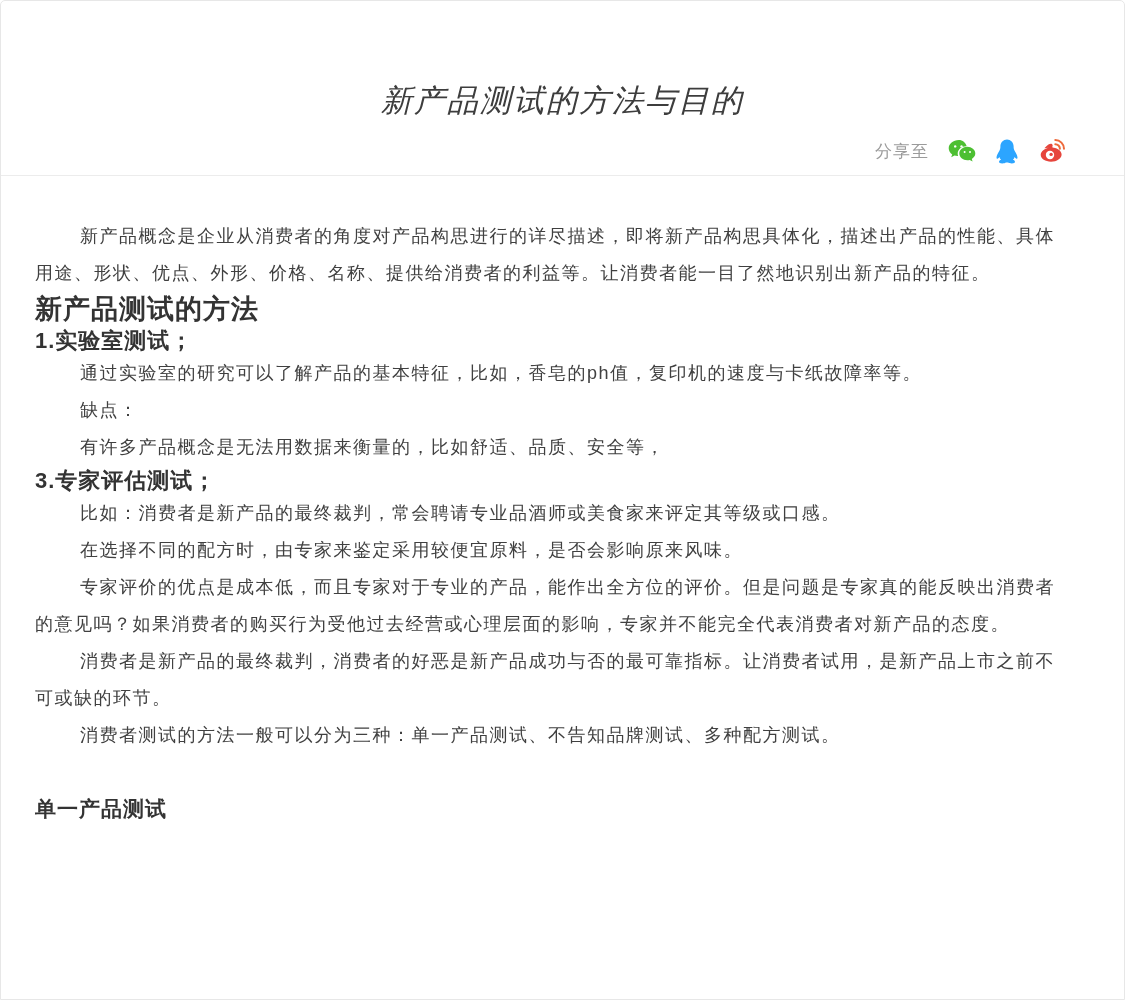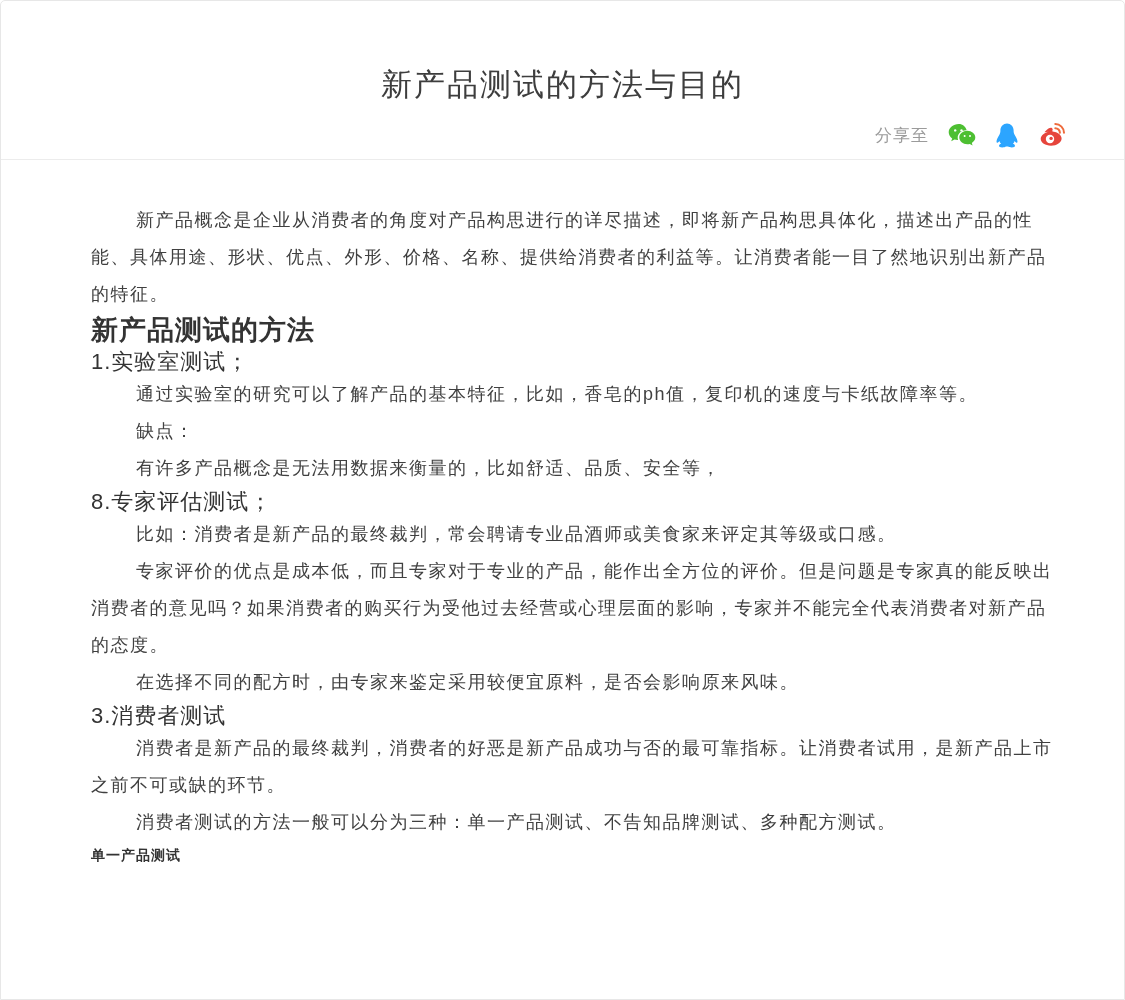--- a/index.html
+++ b/index.html
@@ -20,28 +20,29 @@
     background: #ffffff;
     border: 1px solid #e7e7e7;
     border-radius: 5px 5px 0 0;
   }
   .page-header {
     position: relative;
     height: 158px;
     border-bottom: 1px solid #ececec;
   }
   .page-title {
-    margin: 0;
+    margin: 16px;
     padding-top: 64px;
     text-align: center;
     font-size: 31px;
     line-height: 40px;
     font-weight: 400;
     letter-spacing: 2px;
     color: #3d3d3d;
+    font-style: italic;
   }
   .share-row {
     position: absolute;
     right: 58px;
     top: 121px;
     display: flex;
     align-items: center;
     gap: 17px;
   }
   .share-label {
@@ -54,21 +55,21 @@
     display: inline-flex;
     align-items: center;
     justify-content: center;
     width: 28px;
     height: 26px;
     cursor: pointer;
     text-decoration: none;
   }
   .page-body {
     box-sizing: border-box;
-    padding: 42px 62px 0 90px;
+    padding: 42px 62px 0 34px;
     color: #404040;
     font-size: 18px;
     line-height: 37px;
     letter-spacing: 1.5px;
   }
   .page-body p {
     margin: 0;
     text-indent: 45px;
   }
   .h2-heading {
@@ -76,28 +77,29 @@
     font-size: 27px;
     line-height: 34px;
     font-weight: 700;
     letter-spacing: 1px;
     color: #333333;
   }
   .h3-heading {
     margin: 0;
     font-size: 22px;
     line-height: 29px;
-    font-weight: 400;
+    font-weight: 700;
     letter-spacing: 1px;
     color: #333333;
   }
   .h3-bold {
-    font-size: 14px;
+    font-size: 21px;
     font-weight: 700;
     color: #333333;
+    margin-top: 40px;
   }
 </style>
 </head>
 <body>
 
 <div class="page">
 
   <header class="page-header">
     <h1 class="page-title">新产品测试的方法与目的</h1>
 
@@ -133,23 +135,22 @@
     </div>
   </header>
 
   <main class="page-body">
     <p class="intro">新产品概念是企业从消费者的角度对产品构思进行的详尽描述，即将新产品构思具体化，描述出产品的性能、具体用途、形状、优点、外形、价格、名称、提供给消费者的利益等。让消费者能一目了然地识别出新产品的特征。</p>
     <h2 class="h2-heading">新产品测试的方法</h2>
     <h3 class="h3-heading">1.实验室测试；</h3>
     <p>通过实验室的研究可以了解产品的基本特征，比如，香皂的ph值，复印机的速度与卡纸故障率等。</p>
     <p>缺点：</p>
     <p>有许多产品概念是无法用数据来衡量的，比如舒适、品质、安全等，</p>
-    <h3 class="h3-heading">8.专家评估测试；</h3>
+    <h3 class="h3-heading">3.专家评估测试；</h3>
     <p>比如：消费者是新产品的最终裁判，常会聘请专业品酒师或美食家来评定其等级或口感。</p>
+    <p>在选择不同的配方时，由专家来鉴定采用较便宜原料，是否会影响原来风味。</p>
     <p>专家评价的优点是成本低，而且专家对于专业的产品，能作出全方位的评价。但是问题是专家真的能反映出消费者的意见吗？如果消费者的购买行为受他过去经营或心理层面的影响，专家并不能完全代表消费者对新产品的态度。</p>
-    <p>在选择不同的配方时，由专家来鉴定采用较便宜原料，是否会影响原来风味。</p>
-    <h3 class="h3-heading">3.消费者测试</h3>
     <p>消费者是新产品的最终裁判，消费者的好恶是新产品成功与否的最可靠指标。让消费者试用，是新产品上市之前不可或缺的环节。</p>
     <p>消费者测试的方法一般可以分为三种：单一产品测试、不告知品牌测试、多种配方测试。</p>
     <h3 class="h3-heading h3-bold">单一产品测试</h3>
   </main>
 
 </div>
 
 </body></html>

